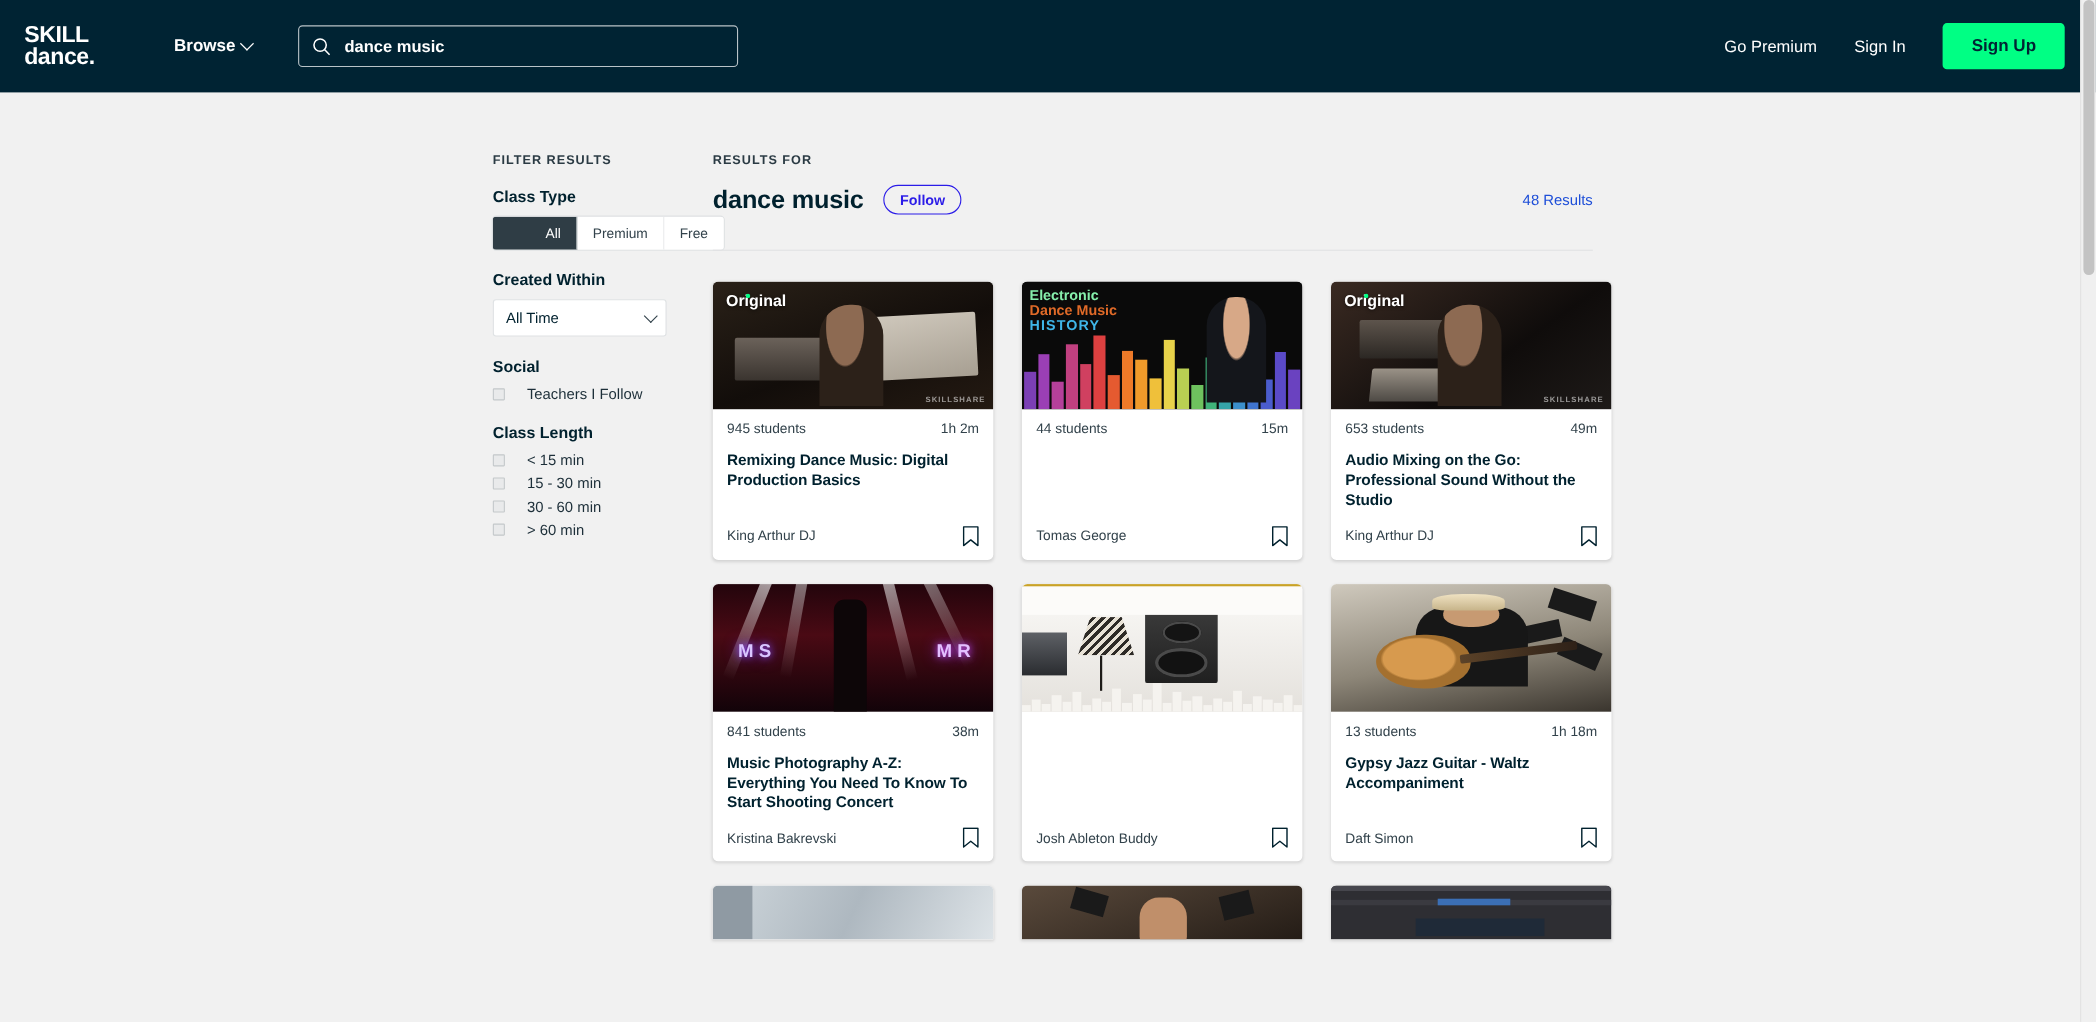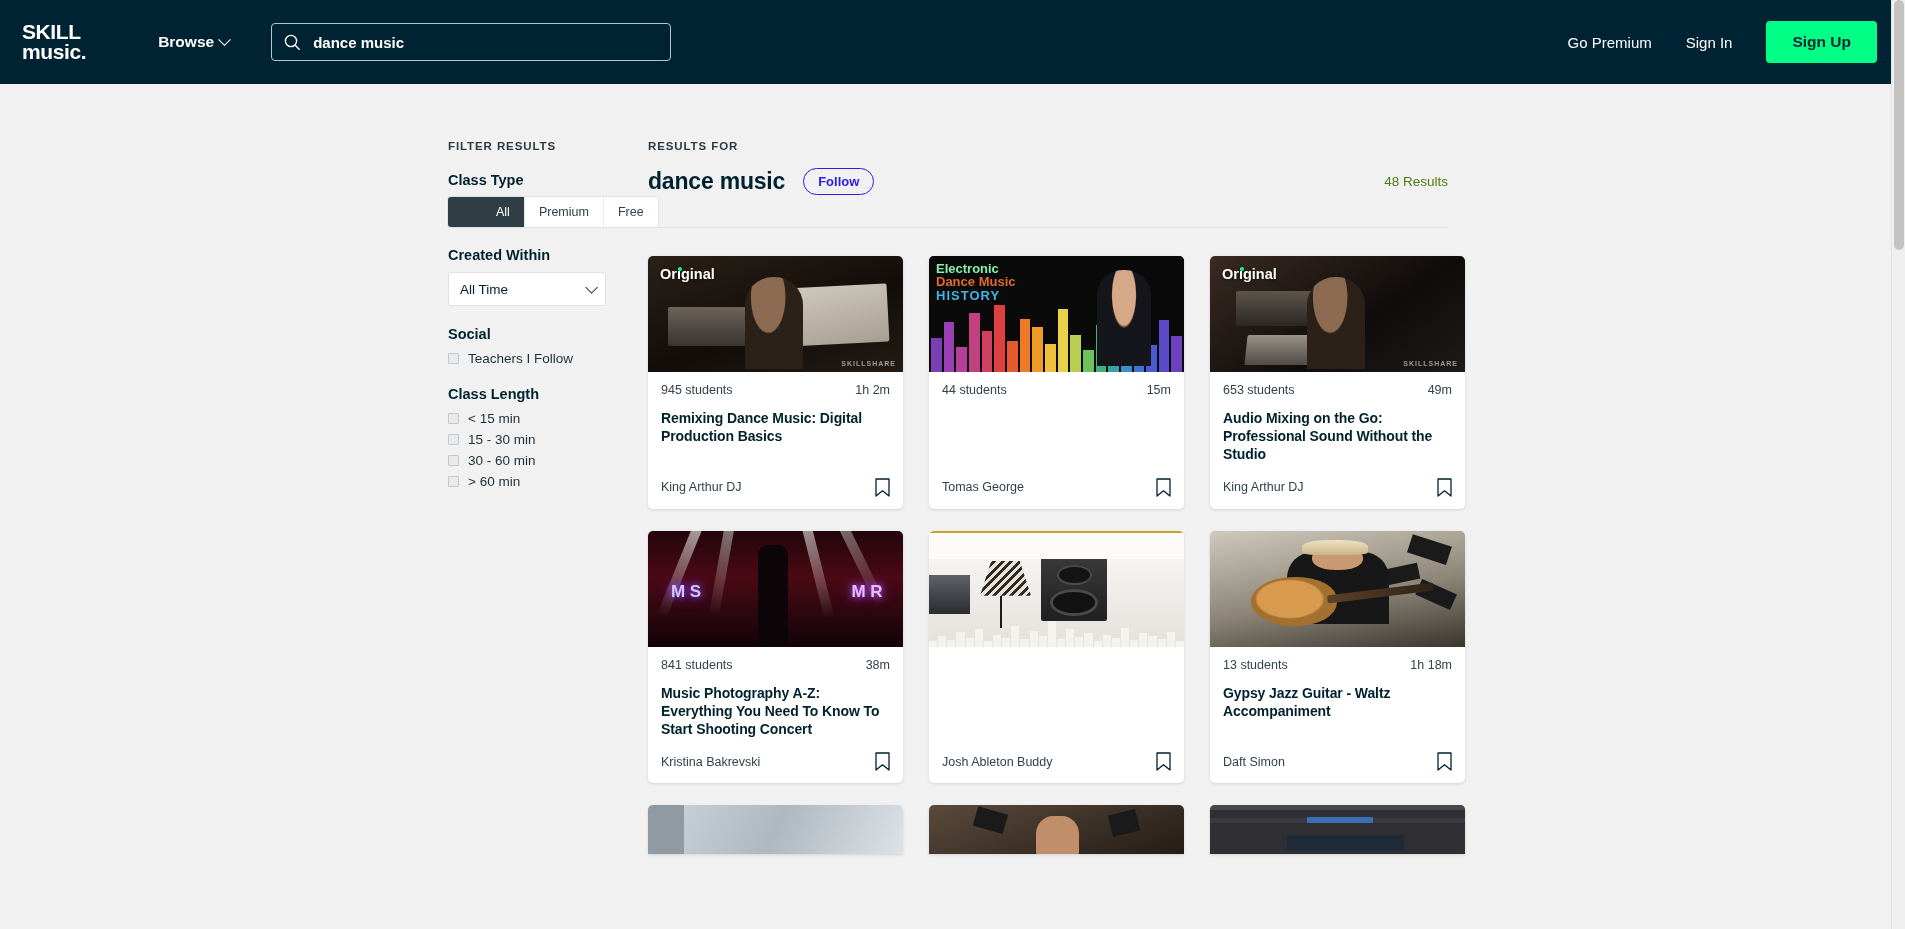--- a/index.html
+++ b/index.html
@@ -129,21 +129,21 @@
     justify-content:space-between;
     padding:16px 11px;
     font-size:13.5px;
     color:#00212e;
     cursor:pointer;
   }
   .sel-chev { width:9px; height:9px; border-right:1.6px solid #33434c; border-bottom:1.6px solid #33434c; transform:rotate(45deg) translateY(-3px); }
   .cbrow {
     display:flex;
     align-items:center;
-    gap:9px;
+    gap:20px;
     margin-bottom:6px;
     cursor:pointer;
   }
   .cbox {
     width:11px; height:11px;
     border:1px solid #c4c8ca;
     background:#e9eaeb;
     border-radius:1px;
     flex:none;
   }
@@ -170,21 +170,21 @@
     color:#2b1ce8;
     background:transparent;
     font-family:"Liberation Sans", sans-serif;
     font-size:13px;
     font-weight:700;
     border-radius:18px;
     padding:6px 14px;
     cursor:pointer;
     line-height:1;
   }
-  .rcount { margin-left:auto; font-size:13.5px; color:#4d7c0f; }
+  .rcount { margin-left:auto; font-size:13.5px; color:#1d4ed8; }
   .divider { height:1px; background:#e0e2e3; margin-top:32px; }
 
   .grid {
     display:grid;
     grid-template-columns:repeat(3,255px);
     gap:22px 26px;
     margin-top:28px;
   }
   .card {
     background:#fff;
@@ -345,21 +345,21 @@
     width:10px; height:250px;
     background:#c3c3c3; border-radius:5px;
   }
 </style>
 </head>
 <body>
 
 <div class="header">
   <div class="logo">
     <span>SKILL</span>
-    <span class="l2">music.</span>
+    <span class="l2">dance.</span>
   </div>
 
   <div class="browse">
     <span>Browse</span>
     <span class="chev"></span>
   </div>
 
   <div class="searchbox">
     <svg width="17" height="17" viewBox="0 0 17 17">
       <circle cx="7" cy="7" r="5.6" fill="none" stroke="#ffffff" stroke-width="1.4"></circle>

